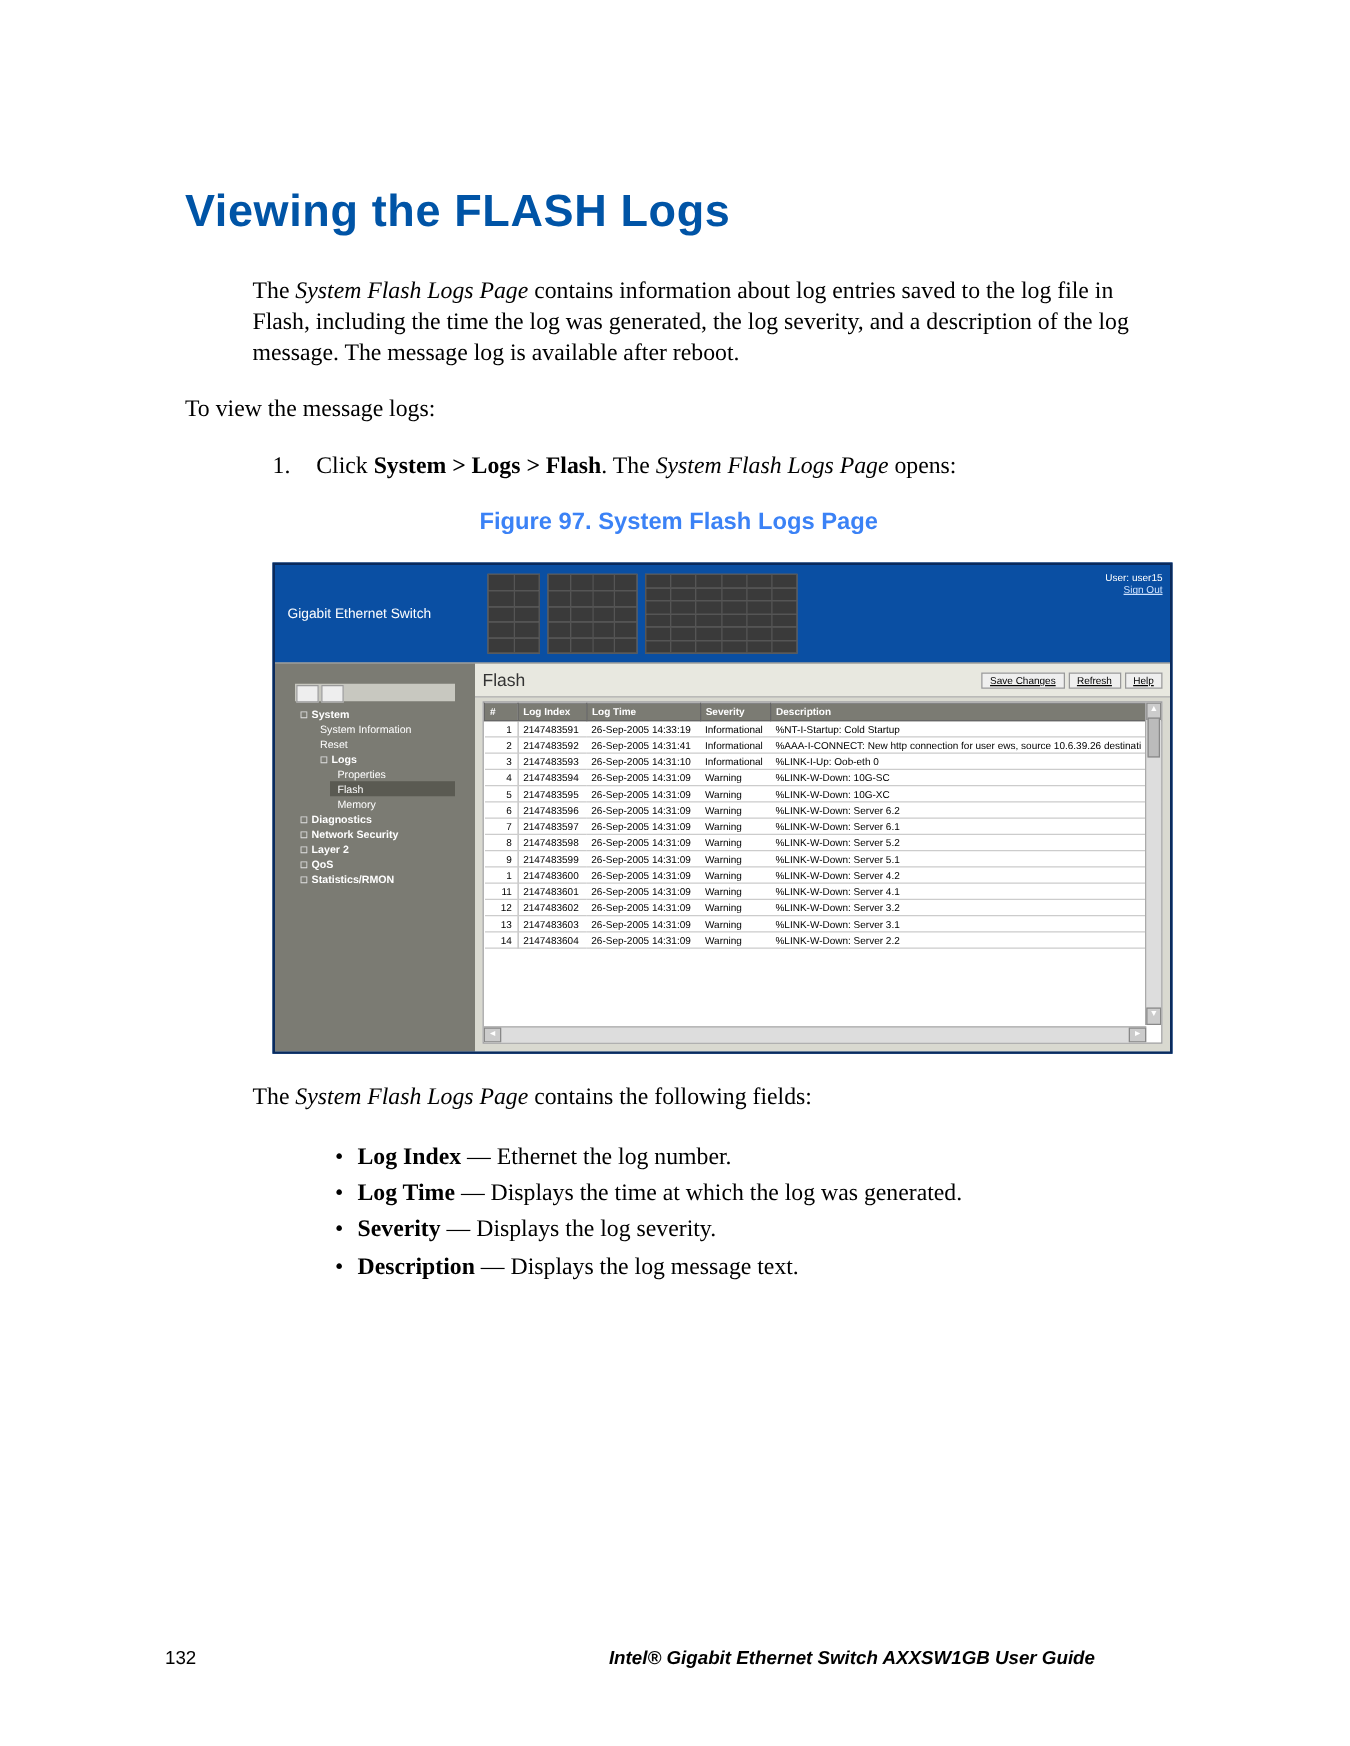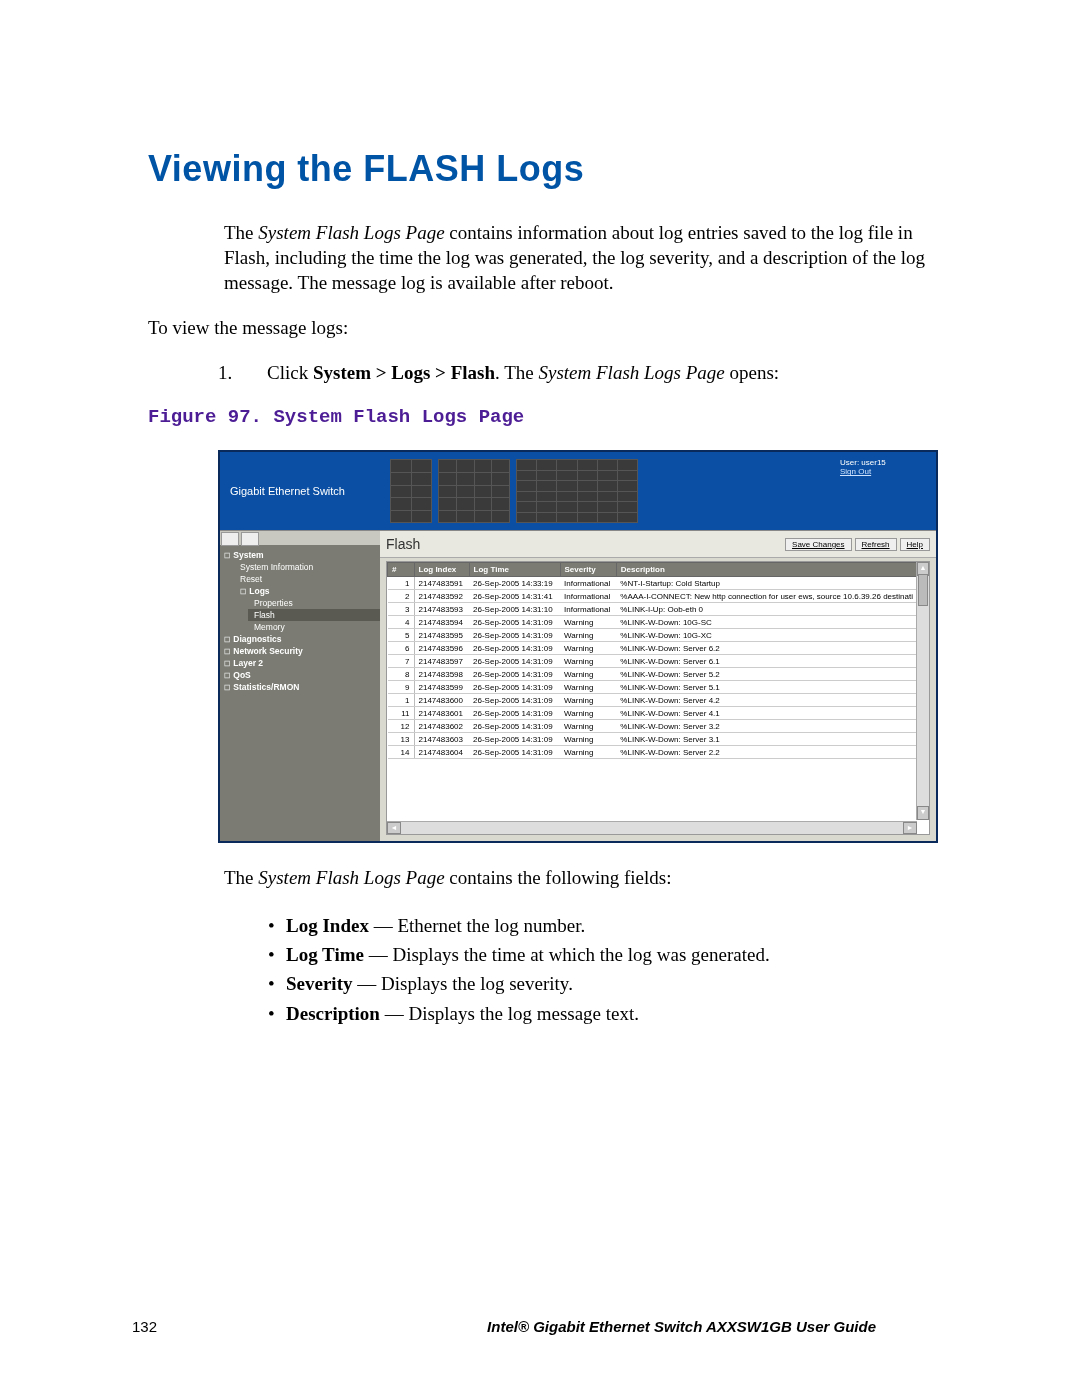--- a/index.html
+++ b/index.html
@@ -1,45 +1,45 @@
 <!DOCTYPE html>
 <html><head>
 <meta charset="utf-8">
 <style>
   html,body{margin:0;padding:0;background:#fff;}
   .page{width:1008px;height:1397px;position:relative;font-family:"Times New Roman",Times,serif;color:#000;}
   .content{position:absolute;left:148px;top:148px;width:790px;}
   h1.title{font-family:Arial,Helvetica,sans-serif;font-weight:bold;color:#0054a6;font-size:36px;margin:0 0 30px 0;letter-spacing:0.5px;}
   .body p{font-size:19px;line-height:1.32;margin:0 0 20px 0;}
-  .body .indent{margin-left:76px;}
+  .body .indent{margin-left:54px;}
   .body .step{margin-left:100px;text-indent:-30px;}
-  .body .step-inner{margin-left:30px;display:inline;}
-  .fig-caption{font-family:Liberation Mono, monospace;font-weight:bold;color:#4c1d95;font-size:17px;text-align:left;margin:12px 0 18px 0;}
+  .body .step-inner{margin-left:16px;display:inline;}
+  .fig-caption{font-family:Liberation Sans, sans-serif;font-weight:bold;color:#3b82f6;font-size:17px;text-align:center;margin:12px 0 18px 0;}
   .bold{font-weight:bold;}
   .italic{font-style:italic;}
   ul.fields{margin:0 0 0 120px;padding:0;list-style:none;}
   ul.fields li{font-size:19px;line-height:1.55;padding-left:18px;position:relative;}
   ul.fields li::before{content:"•";position:absolute;left:0;top:0;}
   
   .embed-wrap{margin-left:70px;width:720px;}
   .embed{border:2px solid #0a2a5c;background:#0a4fa3;font-family:Tahoma,Arial,sans-serif;font-size:9px;color:#fff;}
   .embed .hdr{display:flex;align-items:stretch;height:78px;background:#0a4fa3;}
   .embed .hdr .brand{width:160px;display:flex;align-items:center;padding-left:10px;font-size:11px;}
   .embed .hdr .racks{flex:1;display:flex;gap:6px;align-items:center;padding:6px 0;}
   .rack{background:#7a7a7a;border:1px solid #555;width:40px;height:62px;display:flex;flex-direction:column;}
   .rack .r{flex:1;border-bottom:1px solid #555;display:flex;}
   .rack .r:last-child{border-bottom:none;}
   .rack .r span{flex:1;border-right:1px solid #555;background:#3a3a3a;}
   .rack .r span:last-child{border-right:none;}
   .rack2{width:70px;}
   .rack3{width:120px;}
-  .embed .hdr .userbox{width:90px;padding:6px;font-size:8px;text-align:left;}
+  .embed .hdr .userbox{width:90px;padding:6px;font-size:8px;text-align:right;}
   .embed .hdr .userbox .signout{text-decoration:underline;color:#cfe3ff;}
   .embed .main{display:flex;align-items:stretch;background:#d9d9d0;height:310px;border-top:1px solid #888;}
-  .embed .nav{width:160px;background:#7b7b73;color:#fff;font-size:8.5px;padding:0;box-sizing:border-box;}
+  .embed .nav{width:160px;background:#7b7b73;color:#fff;font-size:8.5px;padding:16px;box-sizing:border-box;}
   .nav .toolbar{height:14px;background:#c8c8c0;margin-bottom:4px;display:flex;}
   .nav .toolbar span{width:16px;height:12px;margin:1px;background:#eee;border:1px solid #999;}
   .nav ul{list-style:none;margin:0;padding:0;}
   .nav li{padding:1px 0 1px 6px;white-space:nowrap;}
   .nav li.top{font-weight:bold;margin-left:-2px;}
   .nav li.top::before{content:"☐";font-size:7px;margin-right:3px;color:#ddd;}
   .nav li.sub{margin-left:14px;}
   .nav li.sub2{margin-left:28px;}
   .nav li.sel{background:#5a5a52;color:#fff;}
   .embed .panel{flex:1;background:#d9d9d0;position:relative;overflow:hidden;}

